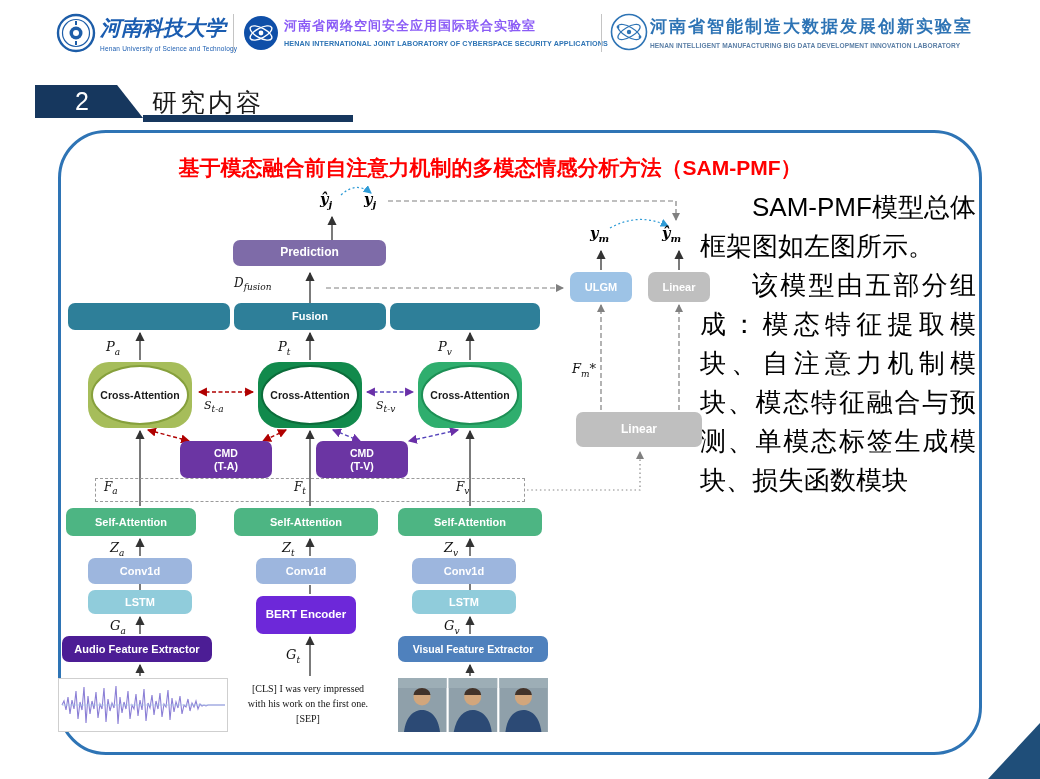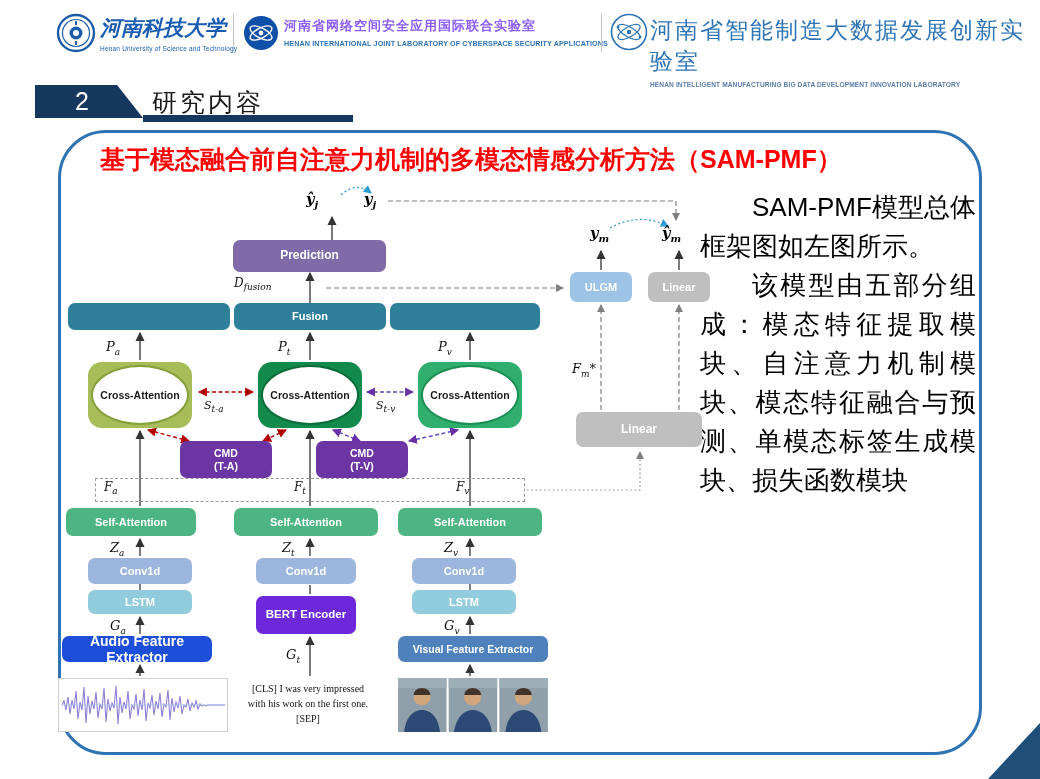--- a/index.html
+++ b/index.html
@@ -6,48 +6,48 @@
   .page{position:relative;width:1040px;height:779px;background:#fff;overflow:hidden;
         font-family:"Liberation Sans",sans-serif;}
   .abs{position:absolute;}
 
   
   .hdr-logo svg{display:block;}
   .univ-cn{font-size:21px;font-weight:bold;font-style:italic;color:#1a5cb0;letter-spacing:0;}
   .univ-en{font-size:6.5px;color:#1a5cb0;margin-top:3px;letter-spacing:0.2px;}
   .cyb-cn{font-size:13px;font-weight:bold;color:#8b5cf6;letter-spacing:1px;}
   .cyb-en{font-size:7.2px;font-weight:bold;color:#2e74b5;margin-top:4px;letter-spacing:0.1px;}
-  .man-cn{font-size:23px;font-weight:normal;color:#2e74b5;letter-spacing:2px;}
+  .man-cn{font-size:17px;font-weight:bold;color:#2e74b5;letter-spacing:2px;}
   .man-en{font-size:6.6px;font-weight:bold;color:#5b7fa6;margin-top:4px;letter-spacing:0.1px;}
   .vdiv{width:1px;height:38px;background:#c4c4c4;}
 
   
   .sec-banner{left:35px;top:85px;width:108px;height:33px;background:#16375e;
     clip-path:polygon(0 0,76% 0,100% 100%,0 100%);display:flex;align-items:center;
     justify-content:center;padding-right:14px;box-sizing:border-box;}
   .sec-banner span{color:#fff;font-size:25px;}
   .sec-title{left:152px;top:86px;font-size:25px;color:#1a1a1a;letter-spacing:3px;}
   .sec-underline{left:143px;top:115px;width:210px;height:7px;background:#16375e;}
 
   
   .content-box{left:58px;top:130px;width:924px;height:625px;border:3px solid #2e74b5;
     border-radius:48px;box-sizing:border-box;background:#fff;}
-  .slide-title{left:100px;top:143px;width:780px;text-align:left;color:#f00;
-    font-weight:bold;font-size:25px;}
+  .slide-title{left:100px;top:154px;width:780px;text-align:center;color:#f00;
+    font-weight:bold;font-size:21px;}
   .desc{left:700px;top:188px;width:276px;font-size:26px;line-height:39px;color:#000;
     text-align:justify;}
   .desc p{margin:0;text-indent:2em;}
 
   
   .diagram{left:58px;top:175px;width:660px;height:575px;}
   .diagram svg.wires{position:absolute;left:0;top:0;}
   .nbox{position:absolute;border-radius:7px;color:#fff;font-weight:bold;font-size:11px;
     display:flex;align-items:center;justify-content:center;text-align:center;line-height:1.15;
     box-sizing:border-box;}
-  .ca{position:absolute;border-radius:14px;}
+  .ca{position:absolute;border-radius:21px;}
   .ca .ell{position:absolute;left:3px;right:3px;top:3px;bottom:3px;background:#fff;
     border-radius:50%;display:flex;align-items:center;justify-content:center;
     font-size:10.5px;font-weight:bold;color:#1a1a1a;}
   .dashed-rect{position:absolute;left:37px;top:303px;width:430px;height:24px;
     border:1.5px dashed #9a9a9a;box-sizing:border-box;}
   .slab{position:absolute;font-family:"DejaVu Serif",serif;font-style:italic;
     font-size:13px;color:#111;white-space:nowrap;}
   .slab sub{font-size:9px;}
   .ylab{position:absolute;font-family:"DejaVu Serif",serif;font-style:italic;font-weight:bold;
     font-size:14.5px;color:#000;white-space:nowrap;}
@@ -194,26 +194,26 @@
         <path d="M228,255 L205,266" marker-start="url(#mR)" marker-end="url(#mR)"></path>
       </g>
 
       <g stroke="#5544bb" stroke-width="1.4" fill="none" stroke-dasharray="4 2.5">
         <path d="M309,217 L355,217" marker-start="url(#mP)" marker-end="url(#mP)"></path>
         <path d="M275,255 L302,266" marker-start="url(#mP)" marker-end="url(#mP)"></path>
         <path d="M400,255 L351,266" marker-start="url(#mP)" marker-end="url(#mP)"></path>
       </g>
     </svg>
 
-    <span class="ylab" style="left:248px;top:15px;"><span>ŷ</span><sub>j</sub></span>
+    <span class="ylab" style="left:262px;top:15px;"><span>ŷ</span><sub>j</sub></span>
     <span class="ylab" style="left:306px;top:15px;"><span>y</span><sub>j</sub></span>
     <span class="ylab" style="left:532px;top:49px;"><span>y</span><sub>m</sub></span>
     <span class="ylab" style="left:604px;top:49px;"><span>ŷ</span><sub>m</sub></span>
 
-    <div class="nbox" style="left:175px;top:65px;width:153px;height:32px;background:#7e6ba8;font-size:12px;">Prediction</div>
+    <div class="nbox" style="left:175px;top:65px;width:153px;height:26px;background:#7e6ba8;font-size:12px;">Prediction</div>
 
     <span class="slab" style="left:176px;top:101px;font-size:12px;"><span>D</span><sub>fusion</sub></span>
 
     <div class="nbox" style="left:10px;top:128px;width:162px;height:27px;background:#2e7f99;"></div>
     <div class="nbox" style="left:176px;top:128px;width:152px;height:27px;background:#2e7f99;">Fusion</div>
     <div class="nbox" style="left:332px;top:128px;width:150px;height:27px;background:#2e7f99;"></div>
 
     <span class="slab" style="left:48px;top:164px;"><span>P</span><sub>a</sub></span>
     <span class="slab" style="left:220px;top:164px;text-align:center;"><span>P</span><sub>t</sub></span>
     <span class="slab" style="left:380px;top:164px;"><span>P</span><sub>v</sub></span>
@@ -258,21 +258,21 @@
     <div class="nbox" style="left:354px;top:383px;width:104px;height:26px;background:#9db6de;">Conv1d</div>
 
     <div class="nbox" style="left:30px;top:415px;width:104px;height:24px;background:#90ccdb;">LSTM</div>
     <div class="nbox" style="left:354px;top:415px;width:104px;height:24px;background:#90ccdb;">LSTM</div>
     <div class="nbox" style="left:198px;top:421px;width:100px;height:38px;background:#6d28d9;font-size:11.5px;">BERT Encoder</div>
 
     <span class="slab" style="left:52px;top:443px;"><span>G</span><sub>a</sub></span>
     <span class="slab" style="left:228px;top:472px;"><span>G</span><sub>t</sub></span>
     <span class="slab" style="left:386px;top:443px;"><span>G</span><sub>v</sub></span>
 
-    <div class="nbox" style="left:4px;top:461px;width:150px;height:26px;background:#1d4ed8;font-size:14px;">Audio Feature Extractor</div>
+    <div class="nbox" style="left:4px;top:461px;width:150px;height:26px;background:#4c1d95;font-size:11px;">Audio Feature Extractor</div>
     <div class="nbox" style="left:340px;top:461px;width:150px;height:26px;background:#4f81bd;font-size:10.5px;">Visual Feature Extractor</div>
 
     <div class="nbox" style="left:512px;top:97px;width:62px;height:30px;background:#9dc3e6;">ULGM</div>
     <div class="nbox" style="left:590px;top:97px;width:62px;height:30px;background:#bfbfbf;">Linear</div>
     <span class="slab" style="left:514px;top:186px;"><span>F</span><sub>m</sub><span>*</span></span>
     <div class="nbox" style="left:518px;top:237px;width:126px;height:35px;background:#bfbfbf;font-size:12px;">Linear</div>
 
     <div class="wave">
       <svg width="168" height="52" viewBox="0 0 168 52">
         <path d="M3,26 L5,22 7,31 9,18 11,35 13,21 15,30 17,12 19,40 21,23 23,31 25,8 27,44 29,17 31,35 33,22 35,30 37,13 39,39 41,25 43,30 45,9 47,43 49,20 51,32 53,24 55,29 57,7 59,45 61,18 63,34 65,23 67,30 69,12 71,40 73,26 75,30 77,15 79,37 81,21 83,31 85,10 87,42 89,24 91,29 93,16 95,36 97,22 99,30 101,14 103,38 105,25 107,28 109,11 111,41 113,19 115,33 117,23 119,29 121,17 123,35 125,26 127,28 129,20 131,32 133,24 135,28 137,22 139,30 141,25 143,27 145,26 147,27 149,26 151,26 153,26 157,26 161,26 166,26" stroke="#8b7fd6" stroke-width="1.1" fill="none"></path>

